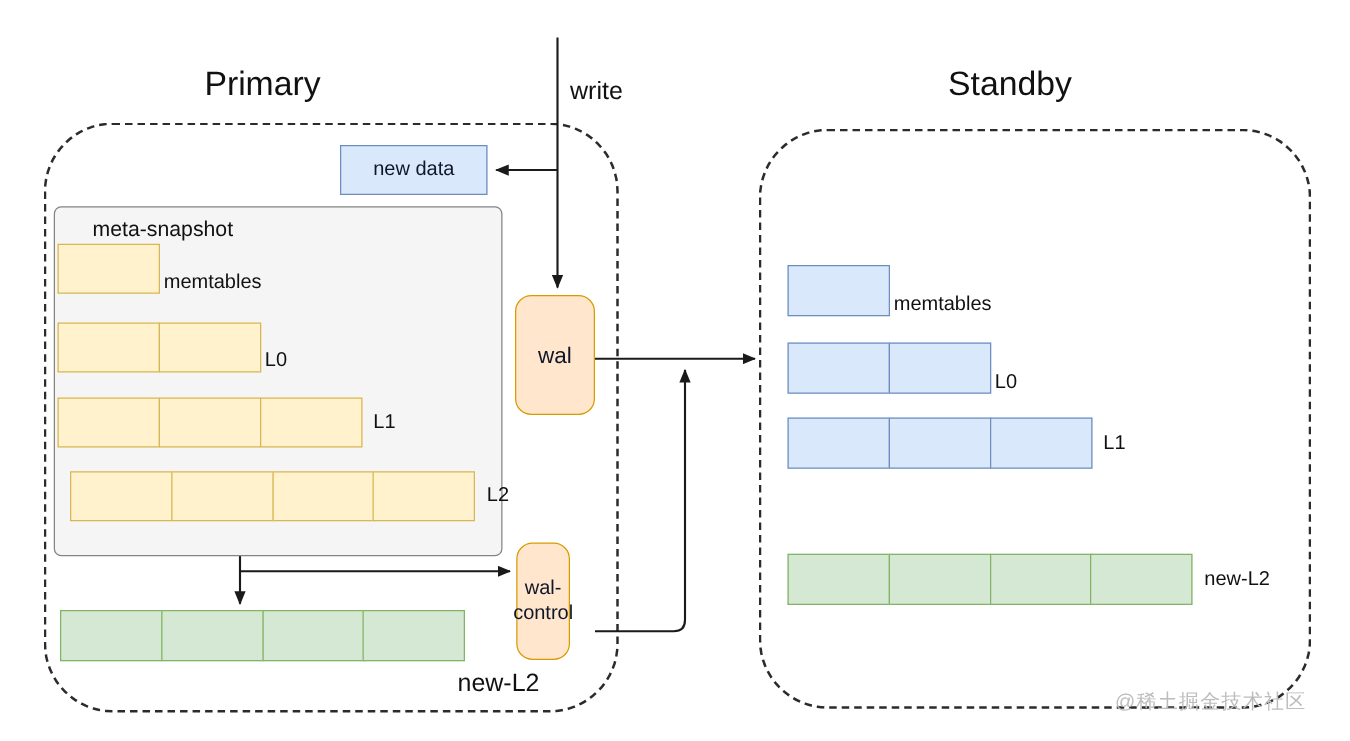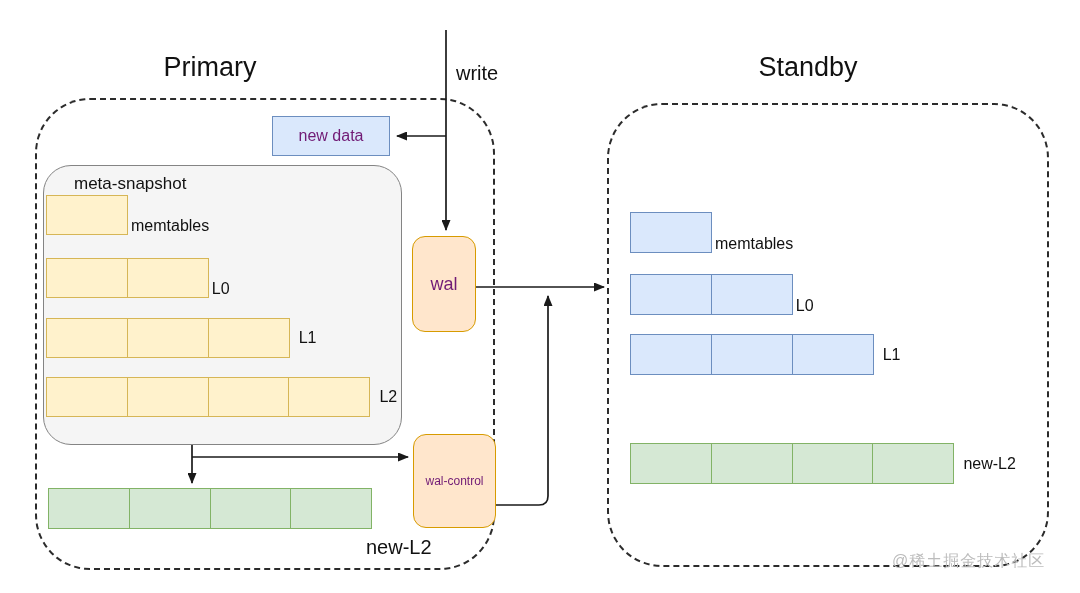--- a/index.html
+++ b/index.html
@@ -9,40 +9,40 @@
   }
   .zone{
     position:absolute;border:2px dashed #2b2b2b;border-radius:55px;background:transparent;z-index:1;
   }
   .zone-title{
     position:absolute;transform:translateX(-50%);font-size:27px;color:#111;white-space:nowrap;z-index:4;
   }
   .meta-snapshot{
     position:absolute;left:43px;top:165px;width:357px;height:278px;
     background:var(--snapshot-fill);border:1.5px solid var(--snapshot-border);
-    border-radius:28px;z-index:2;
+    border-radius:6px;z-index:2;
   }
   .meta-snapshot-title{
     position:absolute;left:30px;top:8px;font-size:17px;color:#111;
   }
   .cellrow{position:absolute;display:flex;z-index:3;}
   .cellrow .cells{display:flex;}
   .cell{width:82px;height:40px;box-sizing:border-box;border:1.2px solid;}
   .cell + .cell{margin-left:-1.2px;}
   .tall .cell{height:41px;}
   .yellow .cell{background:var(--yellow-fill);border-color:var(--yellow-border);}
   .blue   .cell{background:var(--blue-fill);border-color:var(--blue-border);}
   .green  .cell{background:var(--green-fill);border-color:var(--green-border);}
   .rowlabel{
     font-size:16px;color:#111;margin-left:9px;align-self:center;white-space:nowrap;
   }
   .rowlabel.bottom{align-self:flex-end;margin-bottom:0px;margin-left:3px;}
   .node{
     position:absolute;display:flex;align-items:center;justify-content:center;text-align:center;
-    box-sizing:border-box;z-index:3;font-size:17px;color:#701a75;
+    box-sizing:border-box;z-index:3;font-size:17px;color:#0f172a;
   }
   .blue-box{background:var(--blue-fill);border:1.3px solid var(--blue-border);}
   .orange-box{background:var(--orange-fill);border:1.5px solid var(--orange-border);border-radius:13px;line-height:1.25;}
   .floatlabel{position:absolute;font-size:20px;color:#111;white-space:nowrap;z-index:4;}
   .connector-layer{position:absolute;left:0;top:0;z-index:2;}
   .watermark{
     position:absolute;left:892px;top:551px;font-size:16px;letter-spacing:1px;
     color:var(--watermark);z-index:5;white-space:nowrap;
   }
 </style>
@@ -93,32 +93,32 @@
     <div class="rowlabel bottom">L0</div>
   </div>
   <div class="cellrow yellow" style="left:46px;top:318px;">
     <div class="cells">
         <div class="cell"></div>
         <div class="cell"></div>
         <div class="cell"></div>
       </div>
     <div class="rowlabel">L1</div>
   </div>
-  <div class="cellrow yellow" style="left:46px;top:377px;">
+  <div class="cellrow yellow" style="left:56px;top:377px;">
     <div class="cells">
         <div class="cell"></div>
         <div class="cell"></div>
         <div class="cell"></div>
         <div class="cell"></div>
       </div>
     <div class="rowlabel">L2</div>
   </div>
 
   <div class="node orange-box" style="left:412px;top:236px;width:64px;height:96px;font-size:18px;">wal</div>
-  <div class="node orange-box" style="left:413px;top:434px;width:83px;height:94px;font-size:12px;padding:2px;">wal-control</div>
+  <div class="node orange-box" style="left:413px;top:434px;width:43px;height:94px;font-size:16px;padding:2px;">wal-control</div>
 
   <div class="cellrow green tall" style="left:48px;top:488px;">
     <div class="cells">
         <div class="cell"></div>
         <div class="cell"></div>
         <div class="cell"></div>
         <div class="cell"></div>
       </div>
   </div>
   <div class="floatlabel" style="left:366px;top:536px;">new-L2</div>

